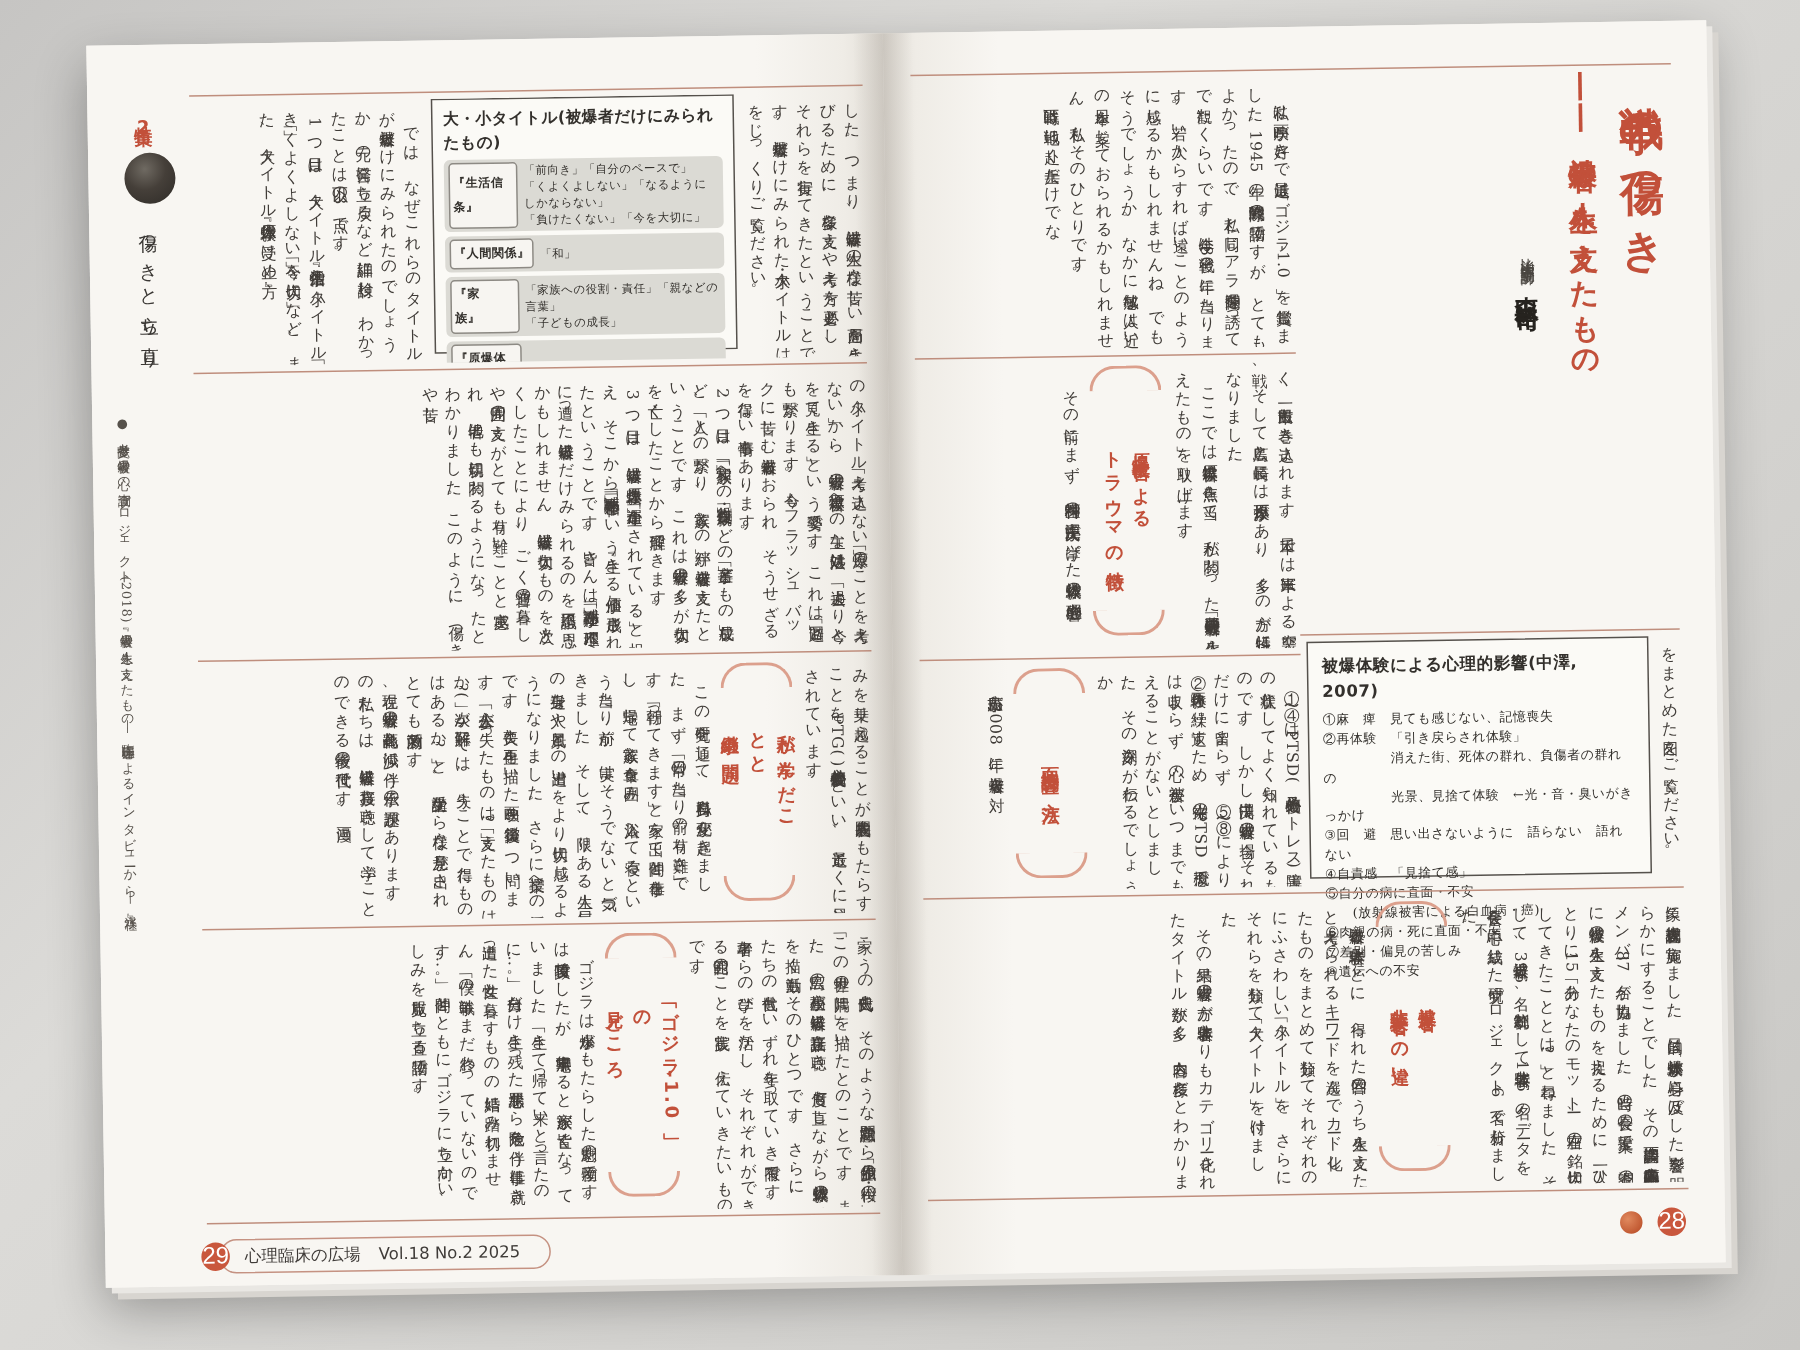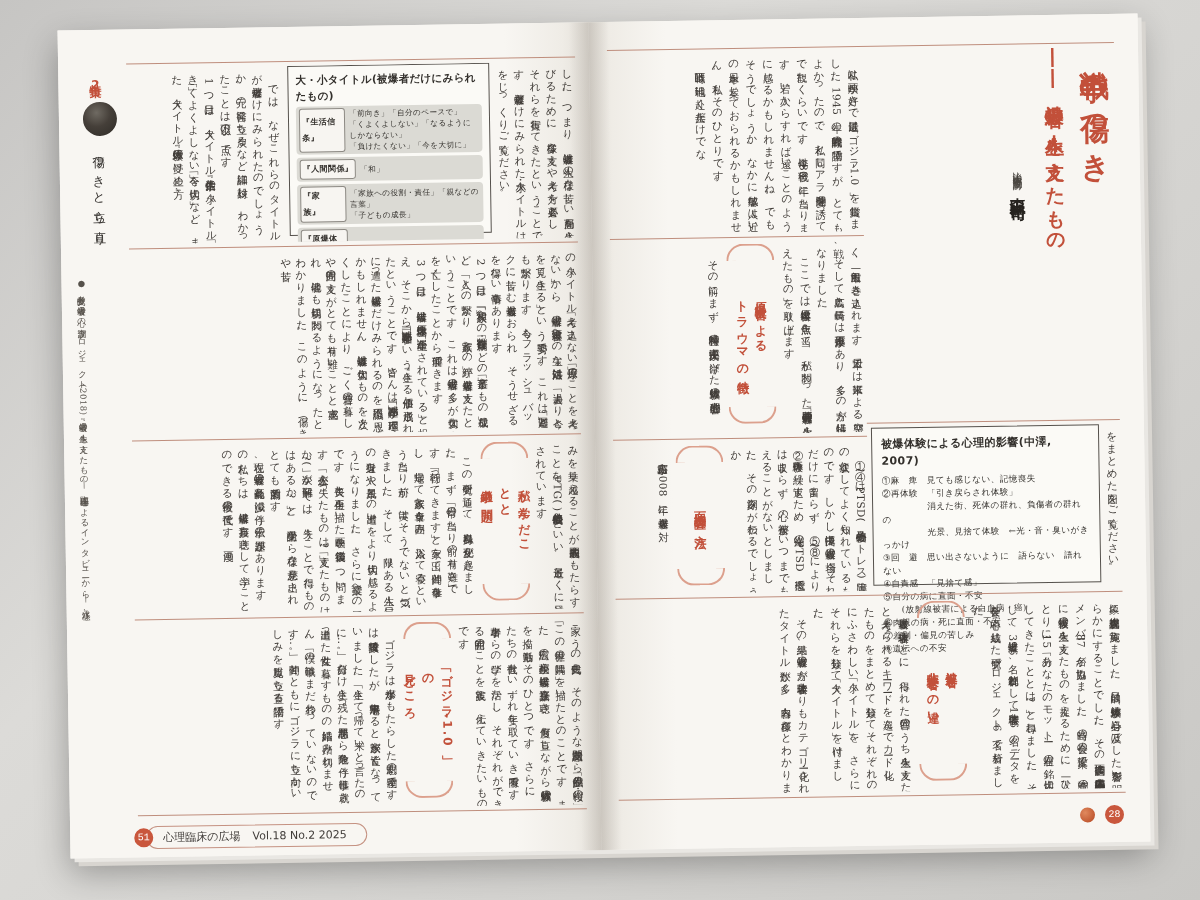--- a/index.html
+++ b/index.html
@@ -49,21 +49,21 @@
     color:#33302c;letter-spacing:.3px;margin-bottom:3px;}
   .lrow{display:flex;align-items:stretch;background:#dbdad4;border-radius:4px;
     margin-top:3px;padding:2px 3px;}
   .llabel{background:#f7f5f1;border:1px solid #8d8a84;border-radius:3px;font-size:8px;
     font-weight:bold;padding:1px 2px;white-space:pre-line;display:flex;align-items:center;
     min-width:40px;justify-content:center;font-family:"DejaVu Sans",sans-serif;color:#33302c;}
   .litems{font-size:7.6px;line-height:1.45;padding-left:4px;white-space:pre-line;
     color:#33302c;display:flex;align-items:center;}
   .lp-footer{display:flex;align-items:center;margin:6px 0 0 -4px;}
   .pgc{width:19px;height:19px;border-radius:50%;background:#c9573d;color:#fff;
-    font-family:Liberation Mono, monospace;font-size:10px;display:flex;align-items:center;
+    font-family:Liberation Sans, sans-serif;font-size:16px;display:flex;align-items:center;
     justify-content:center;z-index:2;}
   .fpill{display:inline-flex;gap:12px;align-items:center;border:1.2px solid #c59282;
     border-radius:13px;padding:3px 20px 3px 16px;font-size:11px;color:#3f3b38;
     margin-left:-7px;font-family:"DejaVu Sans",sans-serif;}
   
   .rp-body{position:absolute;inset:0;padding:24px 24px 8px 18px;display:flex;
     flex-direction:column;}
   .rp-row1{display:flex;height:540px;}
   .rp-textcol{width:254px;display:flex;flex-direction:column;}
   .rband1{height:180px;line-height:17px;}
@@ -162,21 +162,21 @@
         <div class="band lband4">
             <div class="para">家こうの史代氏も、そのような問題意識から作品「夕凪の街・桜の国」「この世界の片隅に」を描いたとのことです。また、広島の高校生が被爆者に直接話を聴き、何度も直しながら被爆体験の絵を描く活動もそのひとつです。さらに、私たちの世代もいずれ年を取っていき有限です。当事者からの学びを活かし、それぞれができる範囲のことを実践し、伝えていきたいものです。</div>
             <div class="vhead">
               <span class="vht">「ゴジラ-1.0」の
 見どころ</span>
             </div>
             <div class="para">　ゴジラは水爆がもたらした悲劇の産物です。主人公は特攻隊員でしたが、無事帰宅すると家族が皆亡くなっていました。「生きて帰って来いと言ったのに…」。自分だけ生き残った罪悪感から危険を伴う仕事に就き、出遭った女性と暮らすものの結婚に踏み切れません。「僕の戦争はまだ終わっていないのです…」。仲間とともにゴジラに立ち向かい、苦しみを克服し立ち直る物語です。</div>
           </div>
         <div class="hrule"></div>
         <div class="lp-footer">
-          <div class="pgc">51</div>
+          <div class="pgc">29</div>
           <div class="fpill">
             <span>心理臨床の広場</span>
             <span>Vol.18 No.2 2025</span>
           </div>
         </div>
       </div>
     </div>
 
   </div>
 

